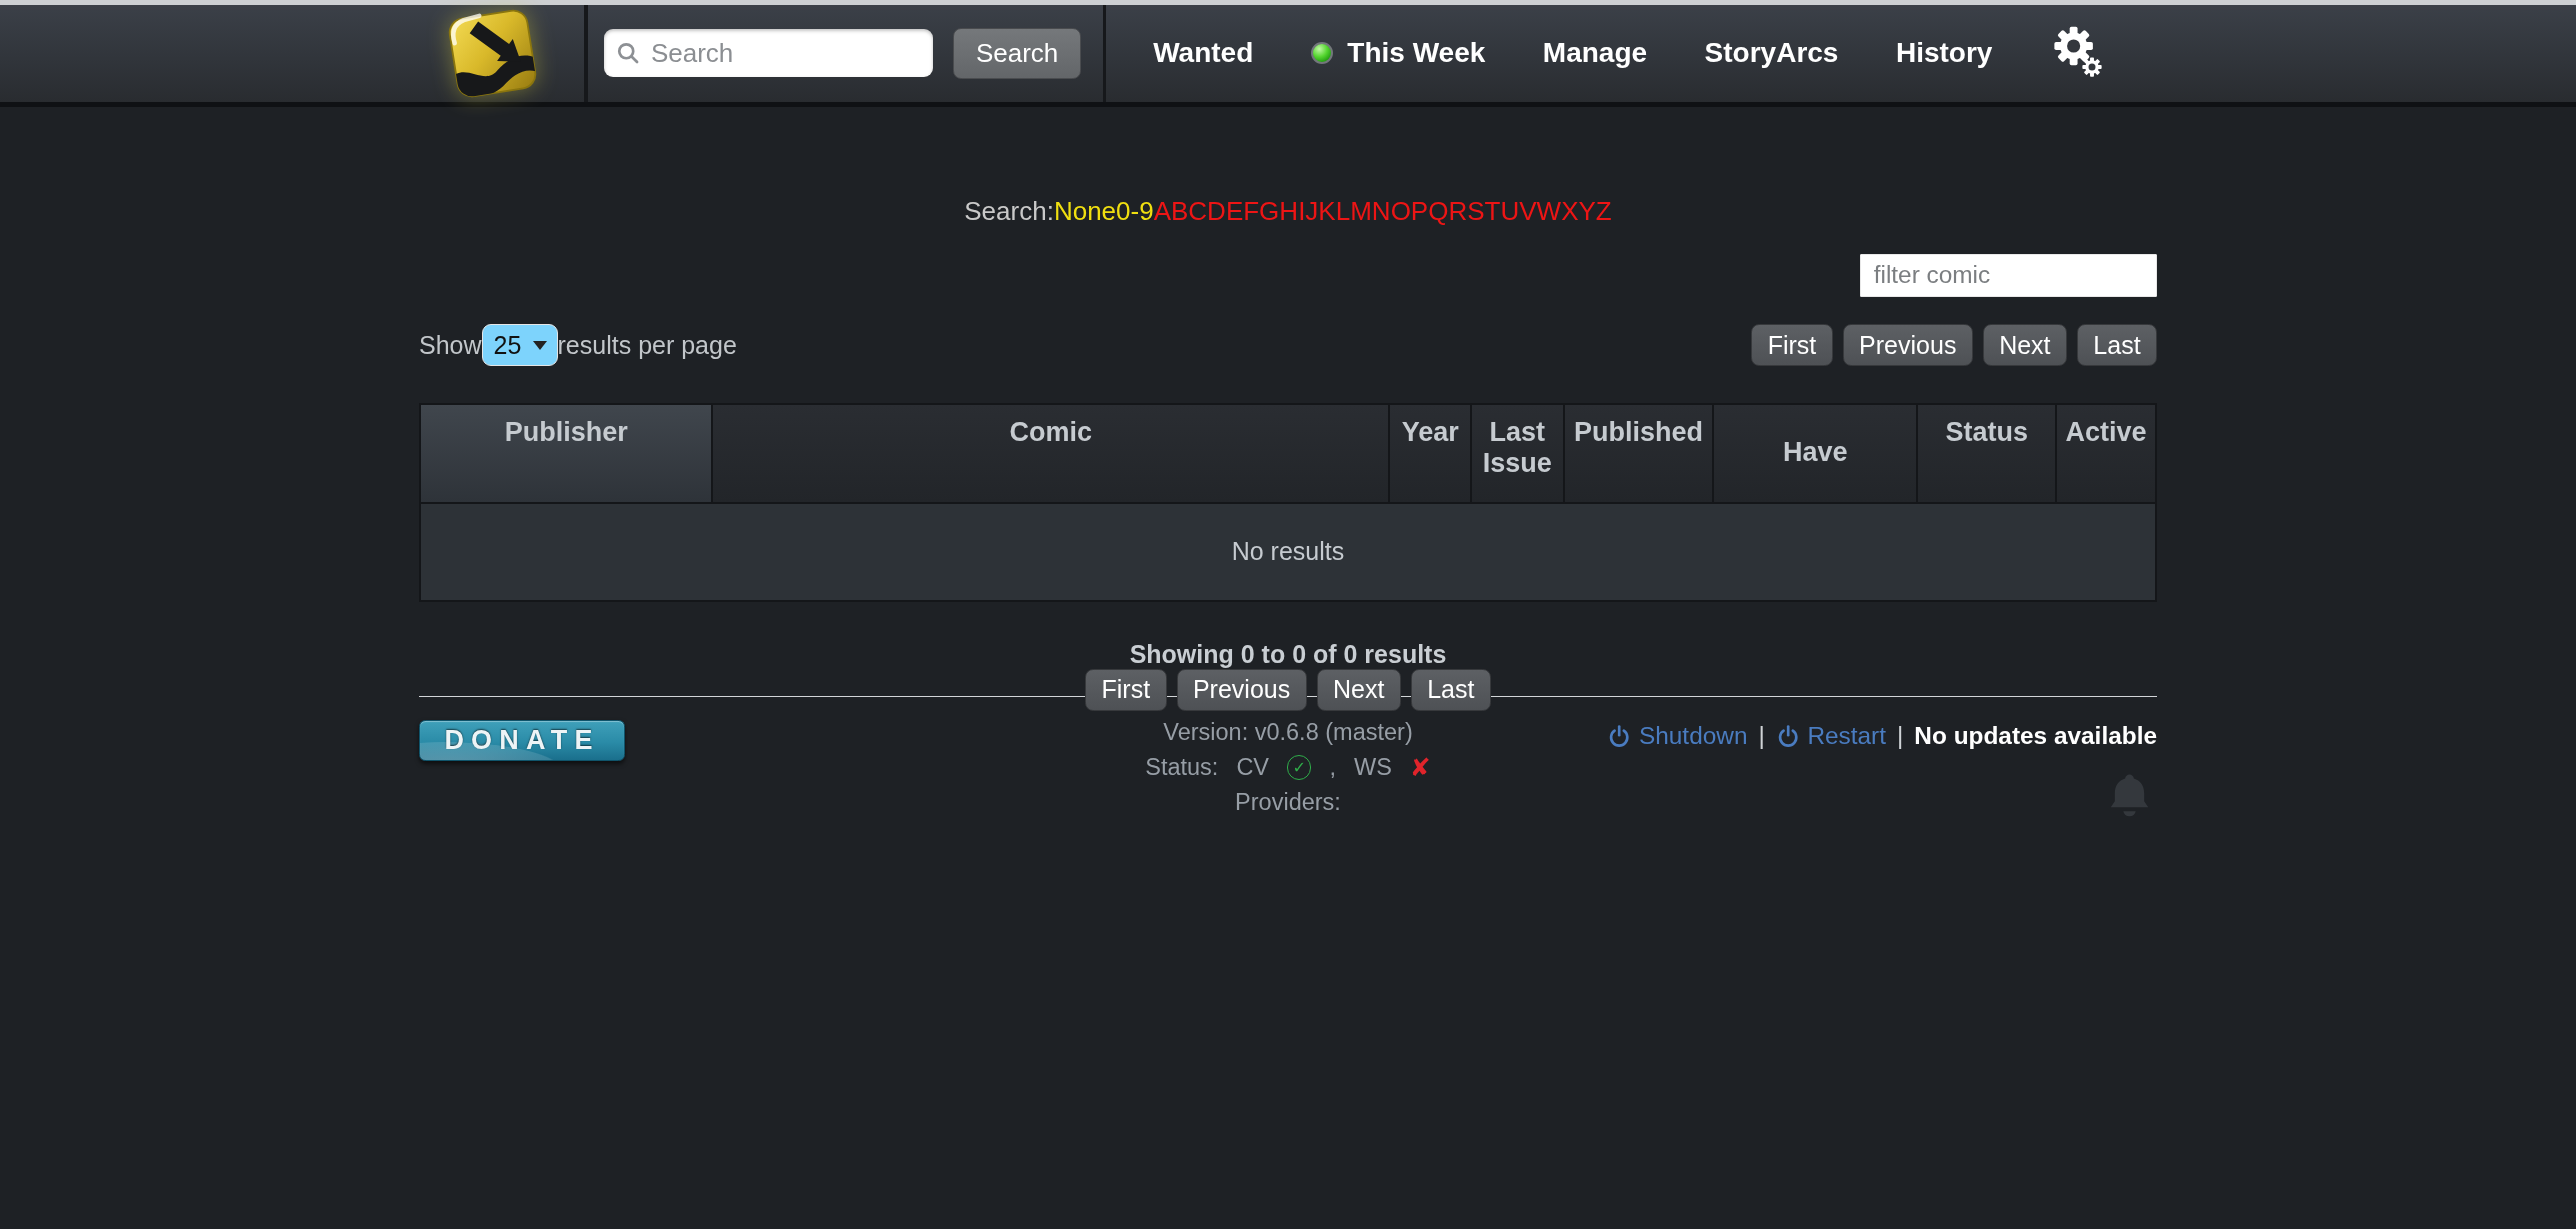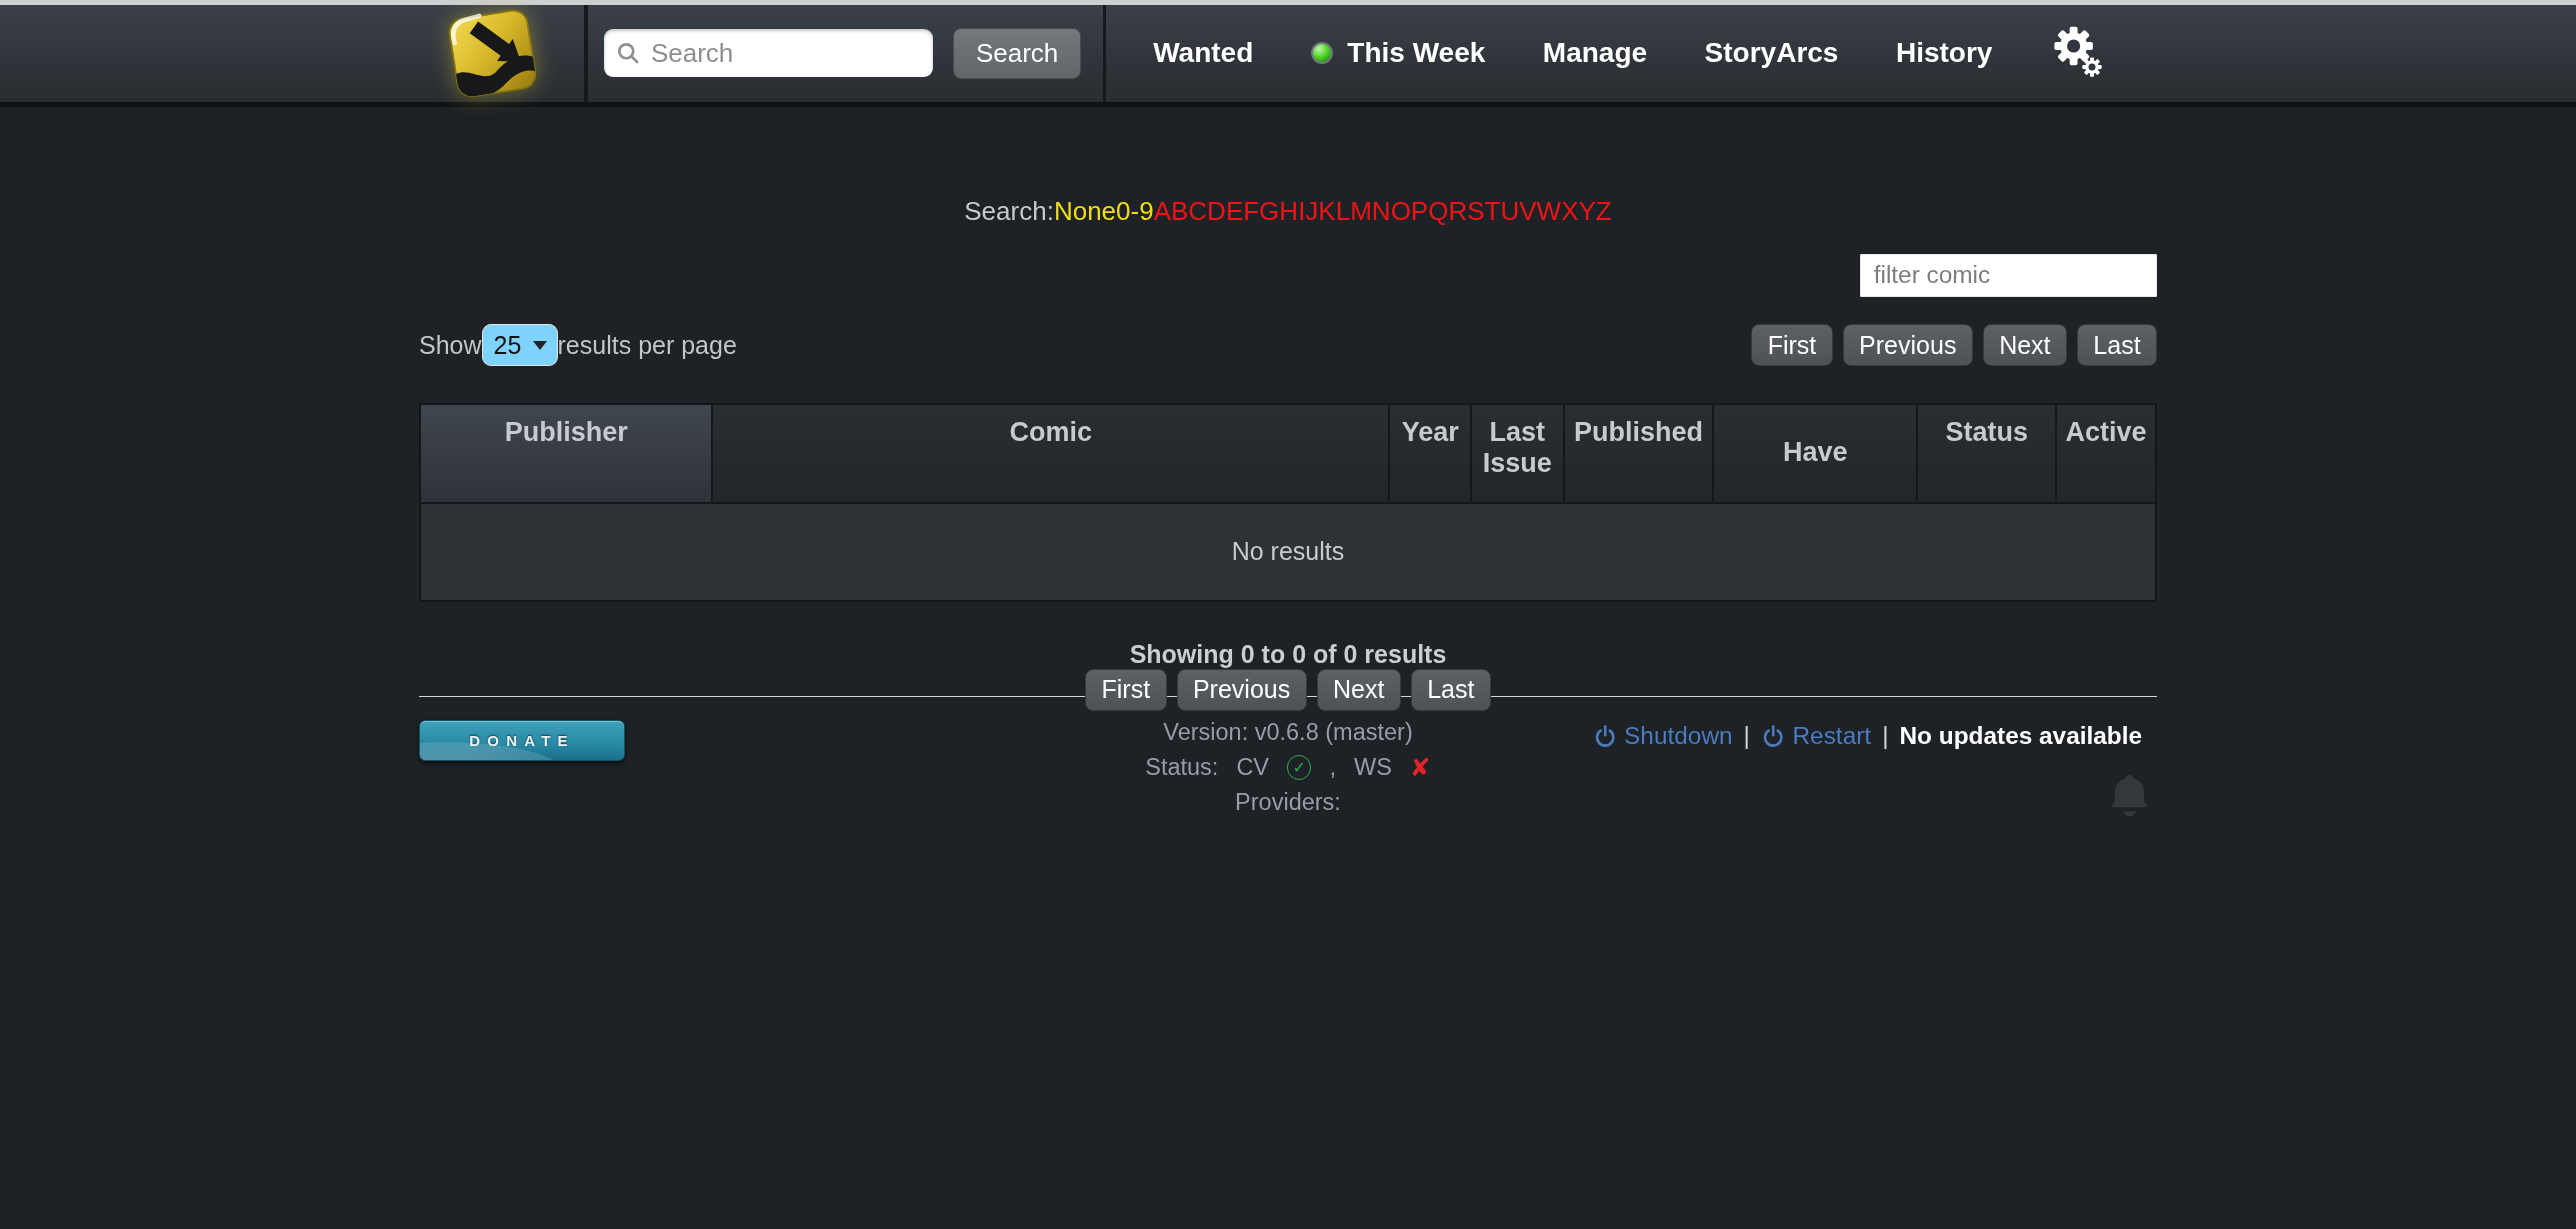--- a/index.html
+++ b/index.html
@@ -121,33 +121,33 @@
   hr.divider { margin:14.5px 0 0 0; border:none; border-top:1.8px solid #d2d5d8; }
   .footer { margin-top:18px; display:flex; align-items:flex-start; }
   .footer-col { flex:1; }
   .donate-btn {
     margin-top:5.4px; width:206px; height:41px;
     background:
       radial-gradient(130% 170% at 12% 130%, rgba(255,255,255,.34) 0%, rgba(255,255,255,.13) 44%, rgba(255,255,255,0) 45%),
       linear-gradient(180deg,#3fa0ba 0%,#2a8ba7 55%,#1a6f8c 100%);
     border:0.9px solid #0f546b; border-radius:6.3px;
     box-shadow:0 2.7px 4.5px rgba(0,0,0,.55), inset 0 0.9px 0.9px rgba(255,255,255,.35);
-    color:#edf4f6; font-size:15px; font-weight:bold; letter-spacing:7.2px;
+    color:#edf4f6; font-size:27px; font-weight:bold; letter-spacing:7.2px;
     text-shadow:0 -0.9px 1.8px rgba(0,0,0,.6);
     font-family:inherit; cursor:pointer;
   }
   .version-block { text-align:center; color:#979ea6; font-size:23.5px; line-height:35px; }
   .status-line { display:inline-flex; align-items:center; gap:18px; }
   .ok-icon {
     display:inline-flex; align-items:center; justify-content:center;
     width:24.4px; height:24.4px; border:1.8px solid #2fae4a; border-radius:50%;
     color:#2fae4a; font-size:16.3px; font-weight:bold;
   }
   .fail-icon { color:#e0242b; font-size:25px; font-weight:bold; }
-  .actions-line { text-align:right; font-size:24.4px; color:#fff; margin-top:7.2px; display:flex; justify-content:center; align-items:center; gap:11px; }
+  .actions-line { text-align:right; font-size:24.4px; color:#fff; margin-top:7.2px; display:flex; justify-content:flex-end; align-items:center; gap:11px; }
   .action-link { color:#4a7cc0; text-decoration:none; cursor:pointer; display:inline-flex; align-items:center; gap:7.2px; }
   .sep { color:#cfd3d6; }
   .updates { color:#ffffff; font-weight:600; }
   .bell-row { display:flex; justify-content:flex-end; margin-top:20px; padding-right:1.8px; }
 </style>
 </head>
 <body>
 
 <div class="topstrip"></div>
 

